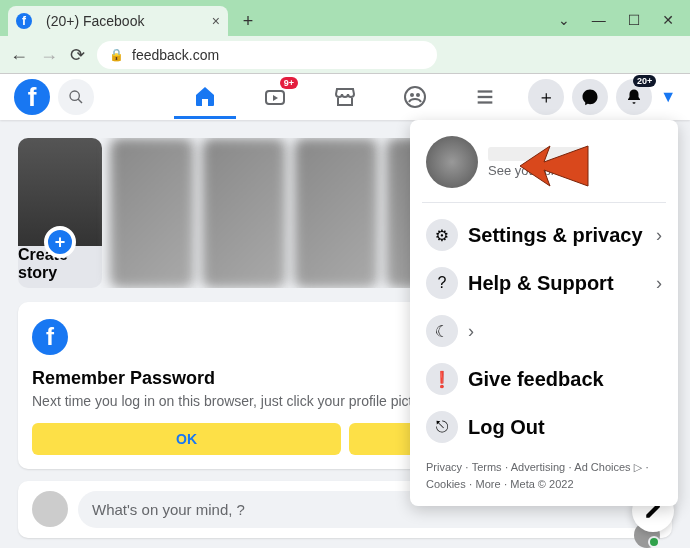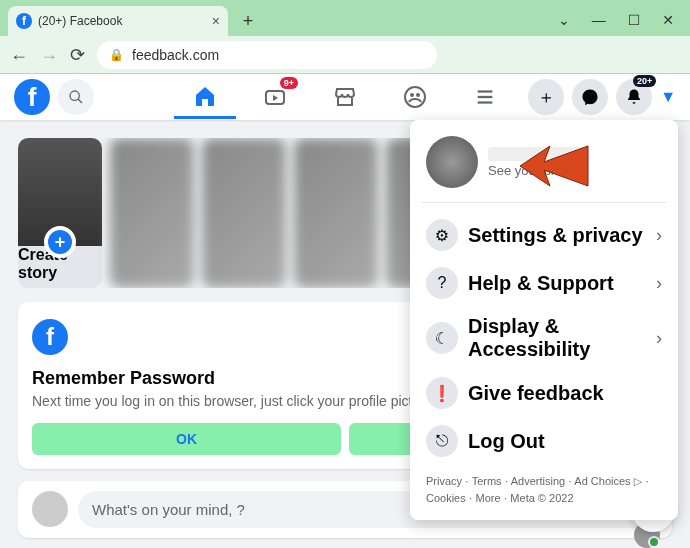--- a/index.html
+++ b/index.html
@@ -2,21 +2,21 @@
 <html><head>
 <meta charset="utf-8">
 <style>
 * { margin: 0; padding: 0; box-sizing: border-box; font-family: -apple-system, BlinkMacSystemFont, "Segoe UI", Helvetica, Arial, sans-serif; }
 body { width: 690px; height: 548px; overflow: hidden; background: #f0f2f5; position: relative; }
 
 
 .browser-bar { background: #a8e0b4; height: 36px; display: flex; align-items: flex-end; }
 .tab { background: #e8f5eb; border-radius: 8px 8px 0 0; margin-left: 8px; height: 30px; width: 220px; display: flex; align-items: center; padding: 0 8px; gap: 6px; }
 .tab-favicon { width: 16px; height: 16px; background: #1877f2; border-radius: 50%; display: flex; align-items: center; justify-content: center; color: white; font-size: 12px; font-weight: bold; }
-.tab-title { font-size: 12px; color: #333; flex: 1; white-space: nowrap; overflow: hidden; }
+.tab-title { font-size: 14px; color: #333; flex: 1; white-space: nowrap; overflow: hidden; margin-left: 8px; }
 .tab-close { font-size: 14px; color: #555; cursor: pointer; }
 .new-tab { width: 28px; text-align: center; font-size: 18px; color: #333; cursor: pointer; margin-left: 6px; margin-bottom: 4px; }
 .win-controls { margin-left: auto; display: flex; gap: 22px; padding: 0 16px 8px 0; font-size: 14px; color: #333; }
 .win-btn { cursor: pointer; }
 
 .addr-bar { background: #e8f5eb; height: 38px; display: flex; align-items: center; padding: 0 10px; gap: 12px; border-bottom: 1px solid #ccc; }
 .nav-btn { color: #444; font-size: 18px; cursor: pointer; }
 .nav-btn.disabled { color: #aaa; }
 .url-box { flex: 1; background: #fff; border-radius: 18px; height: 28px; display: flex; align-items: center; padding: 0 12px; gap: 8px; max-width: 340px; }
 .lock { color: #666; font-size: 12px; }
@@ -48,21 +48,21 @@
 .remember-head { display: flex; align-items: center; gap: 14px; }
 .remember-fb-logo { width: 36px; height: 36px; background: #1877f2; border-radius: 50%; display: flex; align-items: center; justify-content: center; color: white; font-size: 24px; font-weight: bold; }
 .laptop-illus { width: 58px; height: 42px; margin-left: auto; position: relative; }
 .laptop-screen { width: 46px; height: 32px; border: 2px solid #333; border-radius: 4px; background: #fff; margin: 0 auto; padding: 4px; }
 .laptop-screen .sq { width: 14px; height: 14px; background: #1877f2; }
 .laptop-screen .ln { height: 4px; background: #31a24c; margin-top: 3px; margin-left: 18px; }
 .laptop-base { height: 6px; width: 58px; background: #333; border-radius: 0 0 4px 4px; }
 .remember-title { font-size: 18px; font-weight: 700; color: #050505; margin-top: 10px; }
 .remember-body { font-size: 14px; color: #65676b; margin-top: 4px; }
 .remember-actions { display: flex; gap: 8px; margin-top: 14px; }
-.btn { flex: 1; background: #86efac; border: none; border-radius: 6px; padding: 8px; font-size: 14px; font-weight: 600; cursor: pointer; }
+.btn { flex: 1; background: #fde047; border: none; border-radius: 6px; padding: 8px; font-size: 14px; font-weight: 600; cursor: pointer; }
 .btn.primary { color: #1877f2; }
 
 .composer { display: flex; gap: 10px; padding: 10px 14px; }
 .composer .avatar { width: 36px; height: 36px; border-radius: 50%; background: #ccc; }
 .composer .prompt { flex: 1; background: #f0f2f5; border-radius: 20px; padding: 10px 14px; color: #65676b; font-size: 15px; }
 
 
 .acct-menu { position: absolute; top: 0; right: 12px; width: 268px; background: #fff; border-radius: 8px; box-shadow: 0 4px 16px rgba(0,0,0,0.2); padding: 10px 8px; z-index: 10; }
 .menu-profile { display: flex; align-items: center; gap: 10px; padding: 6px 8px; border-radius: 8px; cursor: pointer; }
 .menu-profile .av { width: 52px; height: 52px; border-radius: 50%; background: #ddd center/cover; }
@@ -226,21 +226,20 @@
       <div class="lbl">Settings &amp; privacy</div>
       <div class="chev">›</div>
     </div>
     <div class="menu-item">
       <div class="ic">?</div>
       <div class="lbl">Help &amp; Support</div>
       <div class="chev">›</div>
     </div>
     <div class="menu-item">
       <div class="ic">☾</div>
-      <div class="lbl">Display &amp; Accessibility</div>
       <div class="chev">›</div>
     </div>
     <div class="menu-item">
       <div class="ic">❗</div>
       <div class="lbl">Give feedback</div>
     </div>
     <div class="menu-item">
       <div class="ic">⎋</div>
       <div class="lbl">Log Out</div>
     </div>

